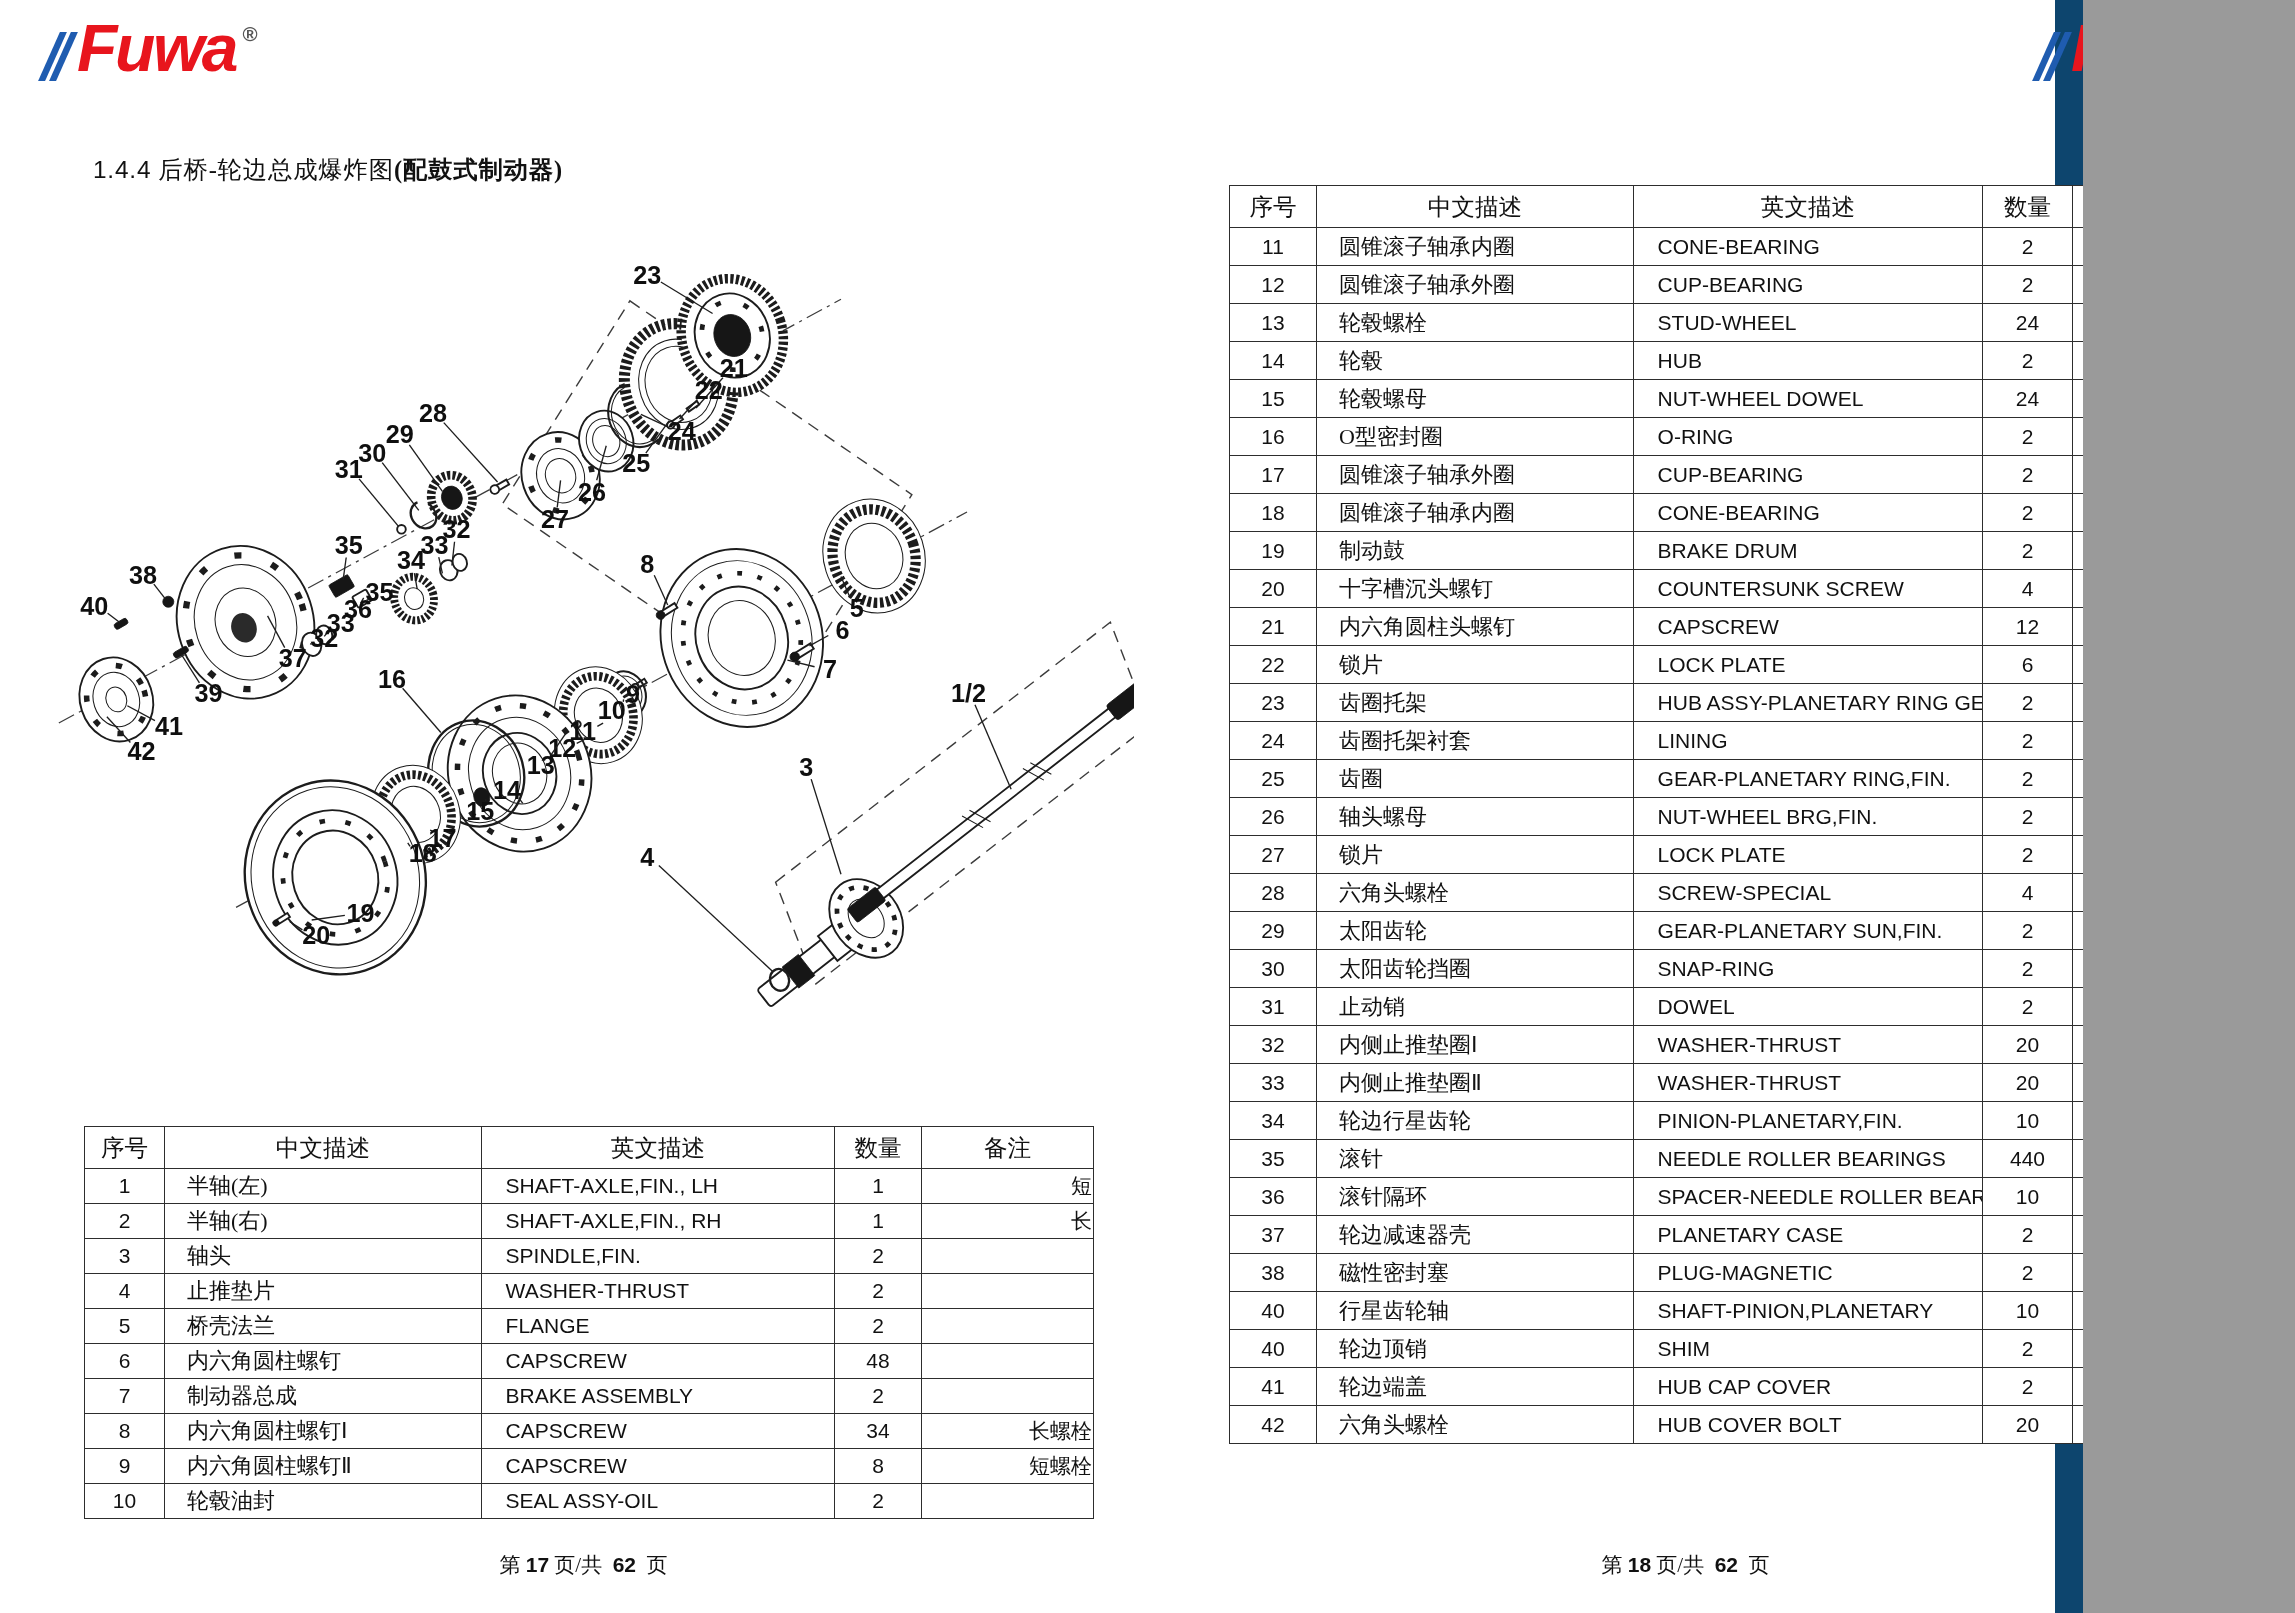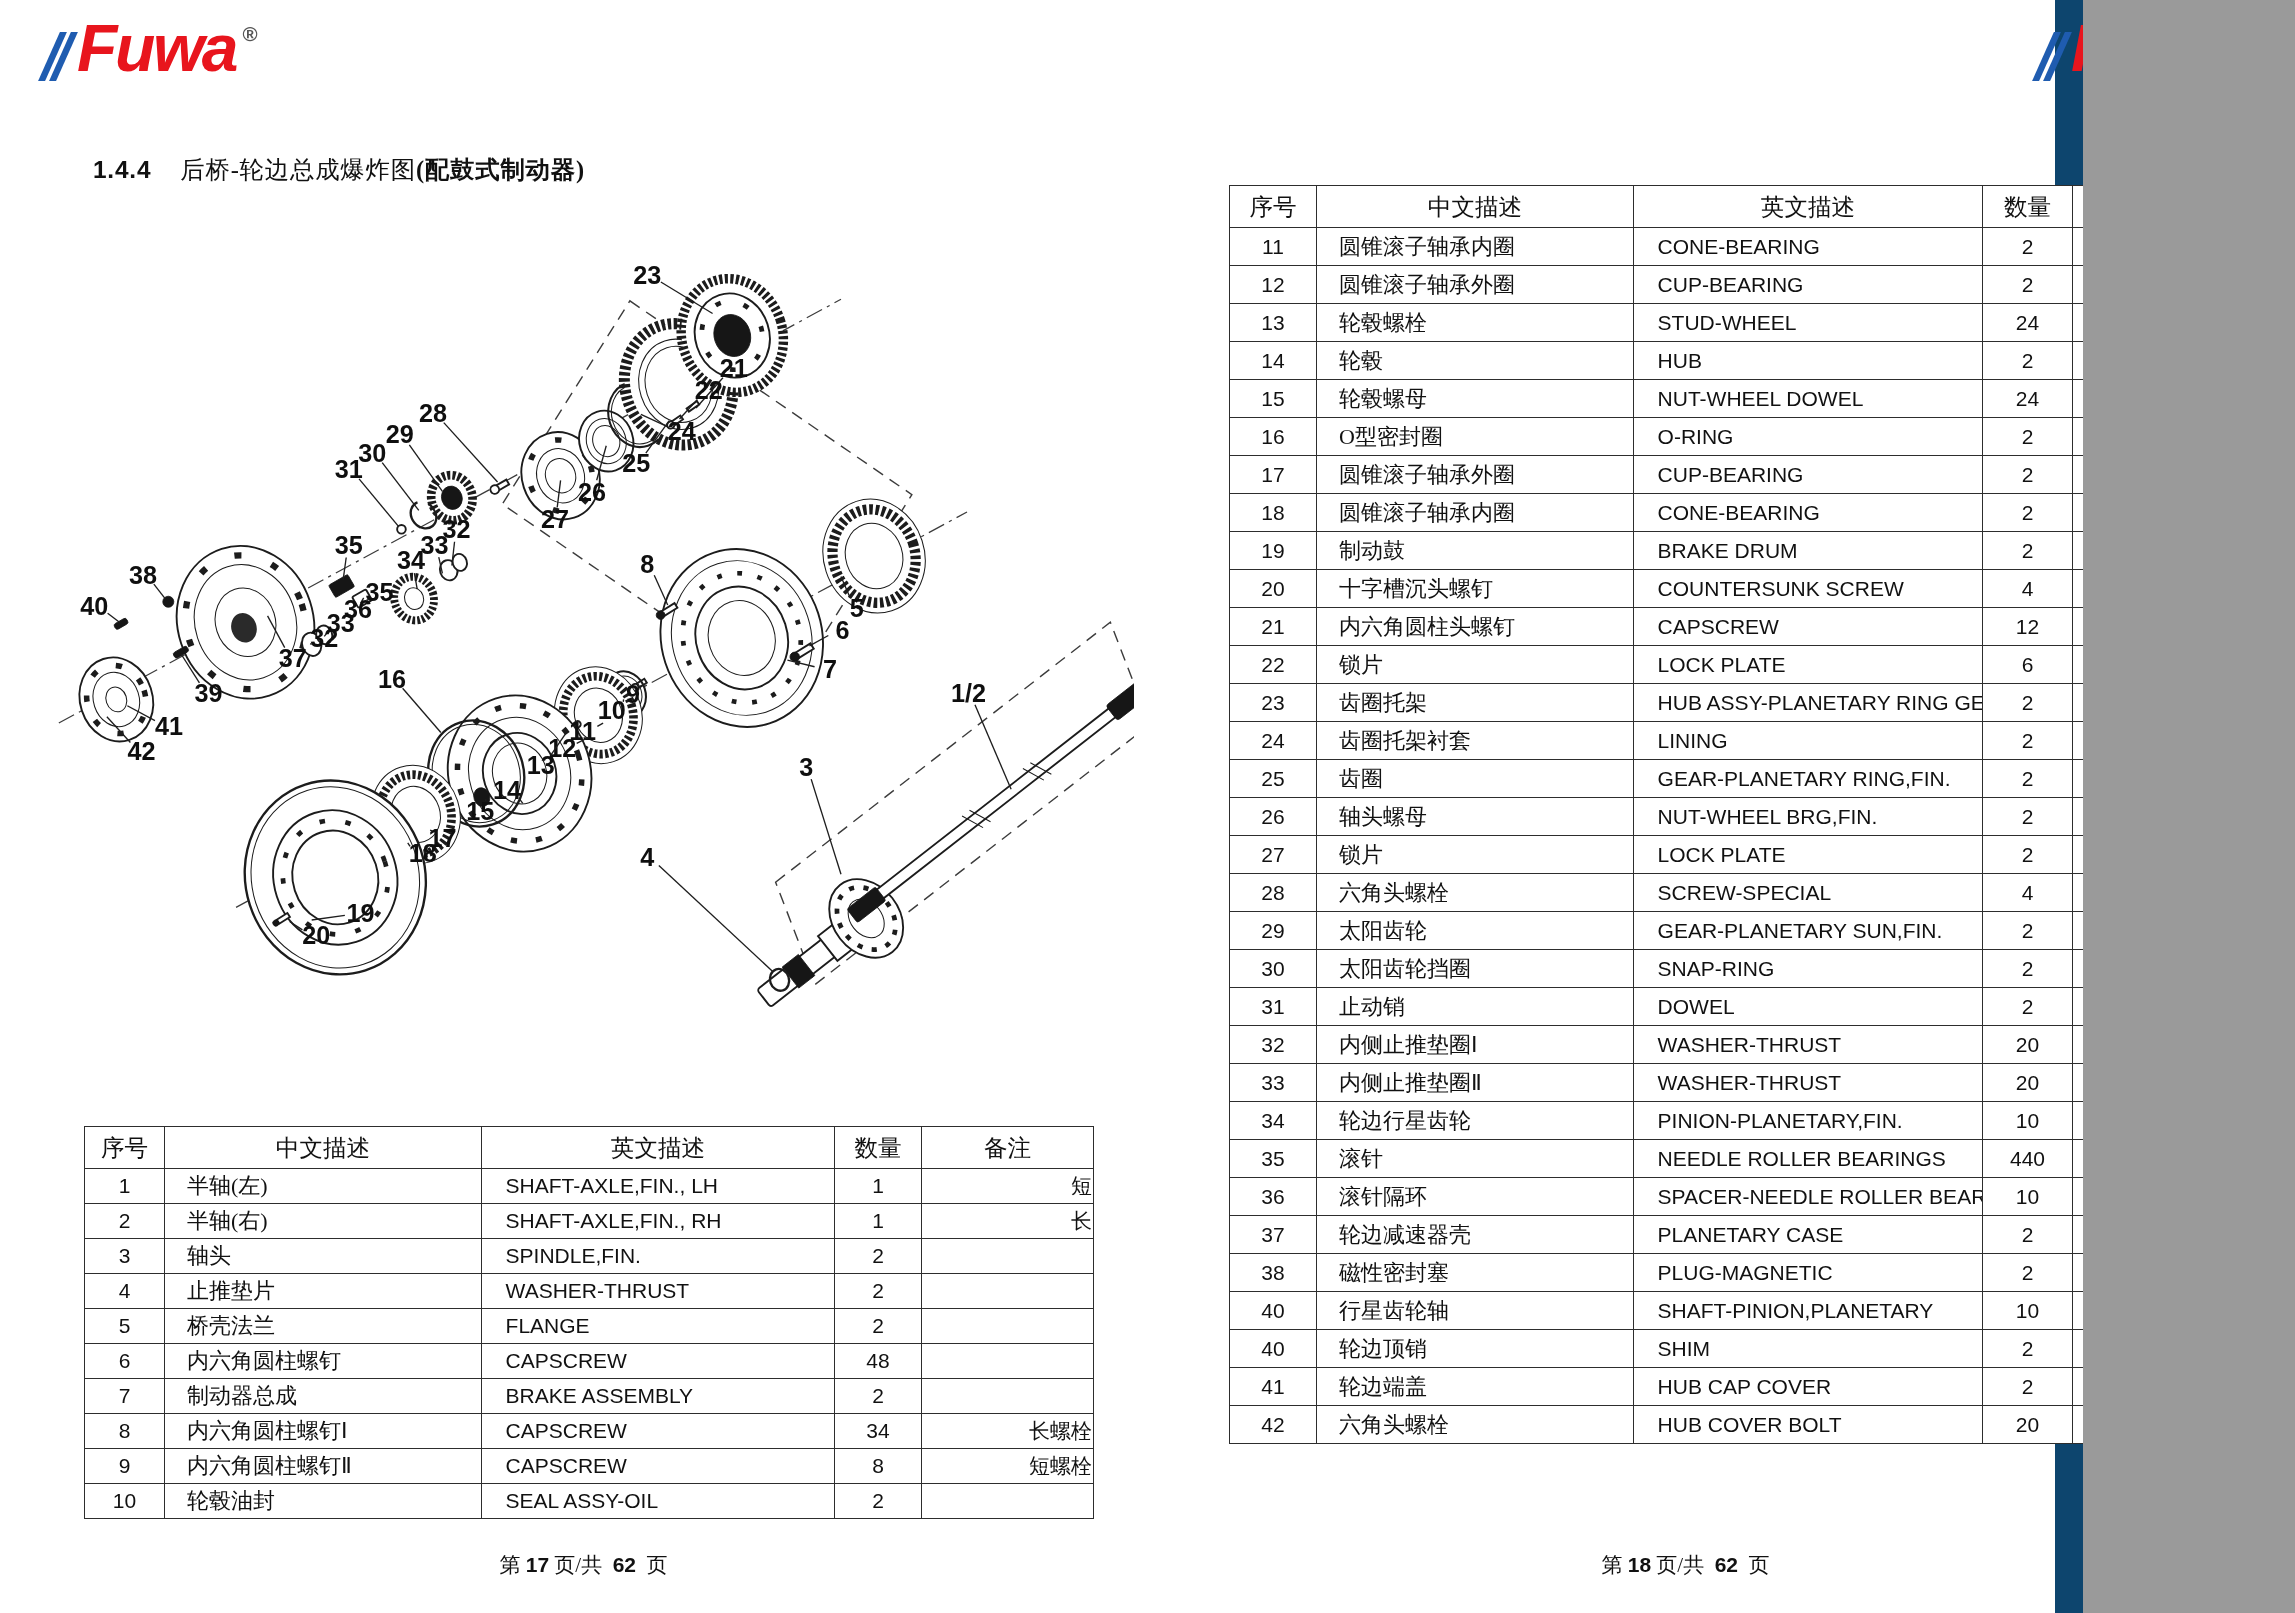--- a/index.html
+++ b/index.html
@@ -10,21 +10,21 @@
   
   .logo{position:absolute;display:flex;align-items:flex-start;}
   .logo .stripes{display:flex;margin-top:11px;margin-right:6.3px;transform:skewX(-24deg);}
   .logo .stripes i{display:block;width:7px;height:49px;margin-right:3.9px;}
   .logo .word{font-size:66px;line-height:55px;font-weight:bold;font-style:italic;
               letter-spacing:-2.4px;font-family:"Liberation Sans",sans-serif;}
   .logo .reg{font-size:20.5px;color:#555;margin-left:6.3px;margin-top:1.6px;font-style:normal;font-weight:bold;}
 
   .section-title{position:absolute;left:93px;top:154px;font-size:24.4px;
                  font-family:"Liberation Serif",serif;letter-spacing:0.8px;}
-  .section-title .num{font-family:"Liberation Sans",sans-serif;font-weight:bold;margin-right:29px;}
+  .section-title .num{font-family:"Liberation Sans",sans-serif;font-weight:normal;margin-right:7px;}
   .section-title .bold{font-weight:bold;}
 
   
   table.parts{border-collapse:collapse;table-layout:fixed;position:absolute;background:#fff;}
   table.parts th,table.parts td{border:1.6px solid #2d2d2d;overflow:hidden;white-space:nowrap;}
   table.parts th{font-family:Liberation Mono, monospace;font-size:23.6px;font-weight:normal;text-align:center;}
   td.c-no,td.c-qty{text-align:center;font-size:21px;font-family:"Liberation Sans",sans-serif;}
   td.c-zh{font-family:"Liberation Serif",serif;font-size:22px;padding-left:22px;text-align:left;}
   td.c-en{font-family:"Liberation Sans",sans-serif;font-size:21px;padding-left:23.6px;text-align:left;}
   td.c-note{font-family:"Liberation Serif",serif;font-size:21px;text-align:right;}

